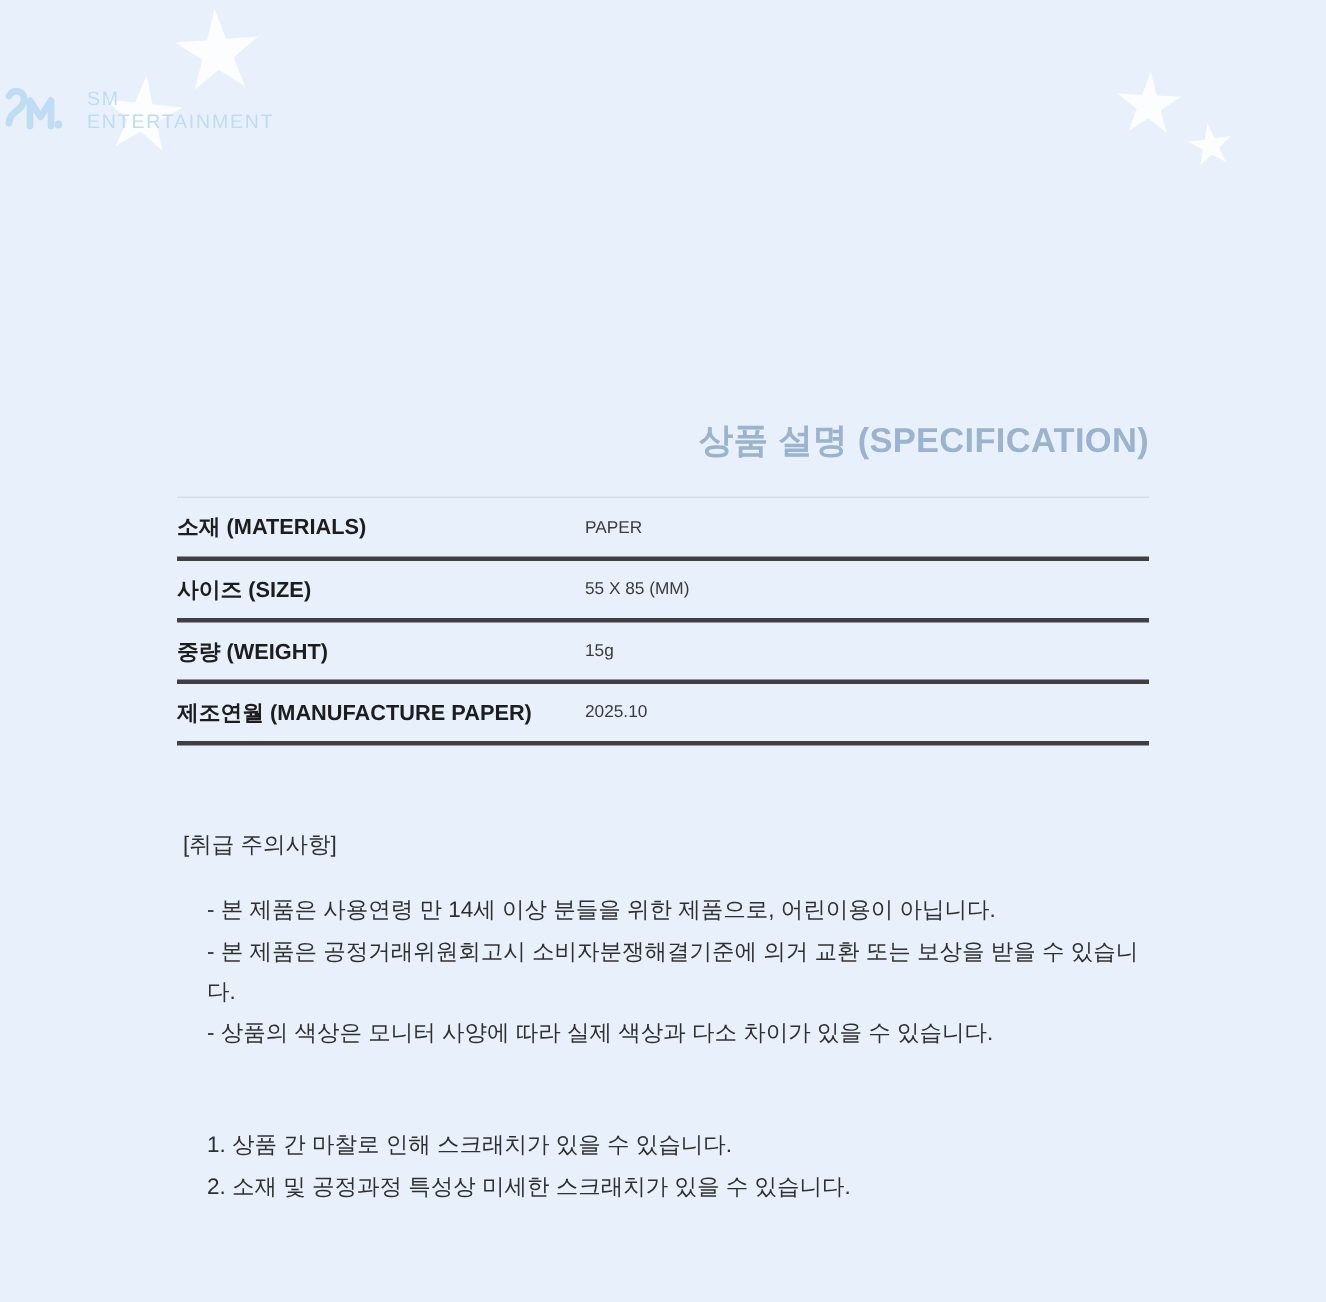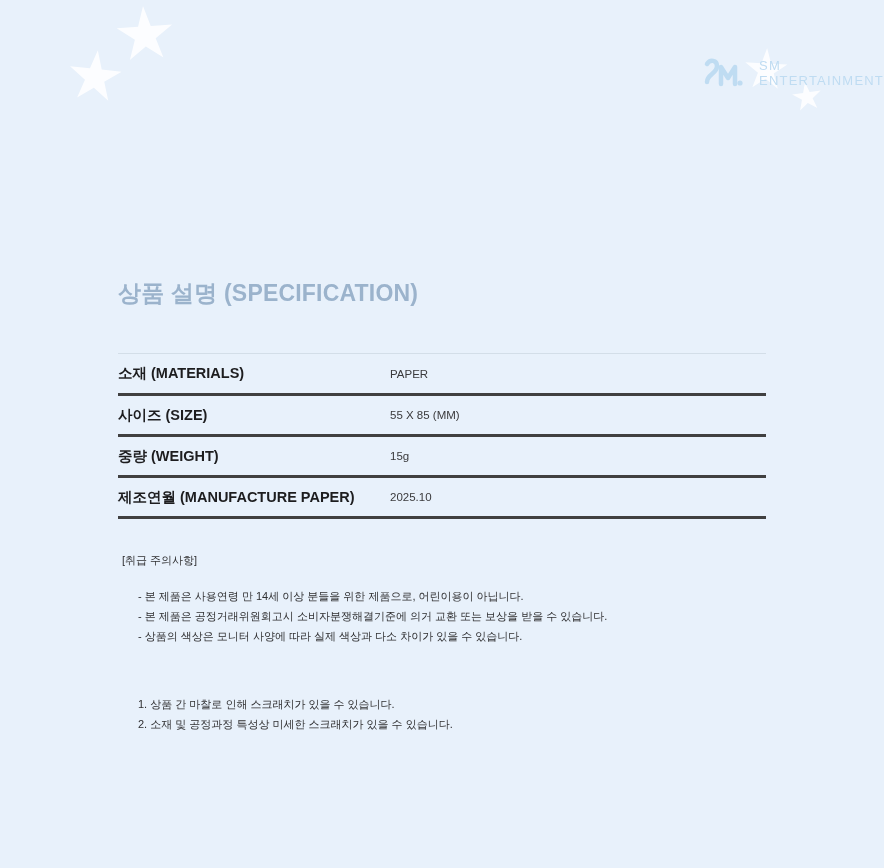--- a/index.html
+++ b/index.html
@@ -26,21 +26,21 @@
   .star.s2 { width: 54px;  height: 54px;  left: 68px;  top: 50px;  transform: rotate(6deg);}
   .star.s3 { width: 44px;  height: 44px;  left: 744px; top: 48px;  transform: rotate(3deg);}
   .star.s4 { width: 30px;  height: 30px;  left: 792px; top: 82px;  transform: rotate(-8deg);}
 
   
   .logo-wrap {
     position: absolute;
     left: 0; right: 0;
     top: 52px;
     display: flex;
-    justify-content: flex-end;
+    justify-content: flex-start;
     align-items: center;
   }
   .logo-inner { display: flex; align-items: center; gap: 10px; }
   .logo-mark { width: 48px; height: 44px; }
   .logo-text {
     display: flex;
     flex-direction: column;
     justify-content: center;
     line-height: 1.15;
   }
@@ -53,25 +53,25 @@
   }
 
   
   .spec {
     position: absolute;
     left: 118px;
     top: 278px;
     width: 648px;
   }
   .spec-title {
-    text-align: left;
+    text-align: right;
     font-size: 23px;
     font-weight: bold;
     color: #9bb3cc;
-    margin: 0 0 44px 0;
+    margin: 0 0 22px 0;
     letter-spacing: .2px;
   }
 
   table.spec-table {
     width: 100%;
     border-collapse: collapse;
   }
   table.spec-table tr { height: 41px; }
   table.spec-table td {
     border-bottom: 3px solid #404040;
@@ -91,21 +91,21 @@
     color: #3a3a3c;
     padding-left: 2px;
   }
 
   
   .notes {
     position: absolute;
     left: 122px;
     top: 550px;
     width: 660px;
-    font-size: 11px;
+    font-size: 15px;
     color: #2f2f31;
     line-height: 1.82;
   }
   .notes .note-head { margin-bottom: 1px; }
   .notes .group { margin: 16px; padding: 0; }
   .notes .gap { height: 16px; }
 </style>
 </head>
 <body>
 

